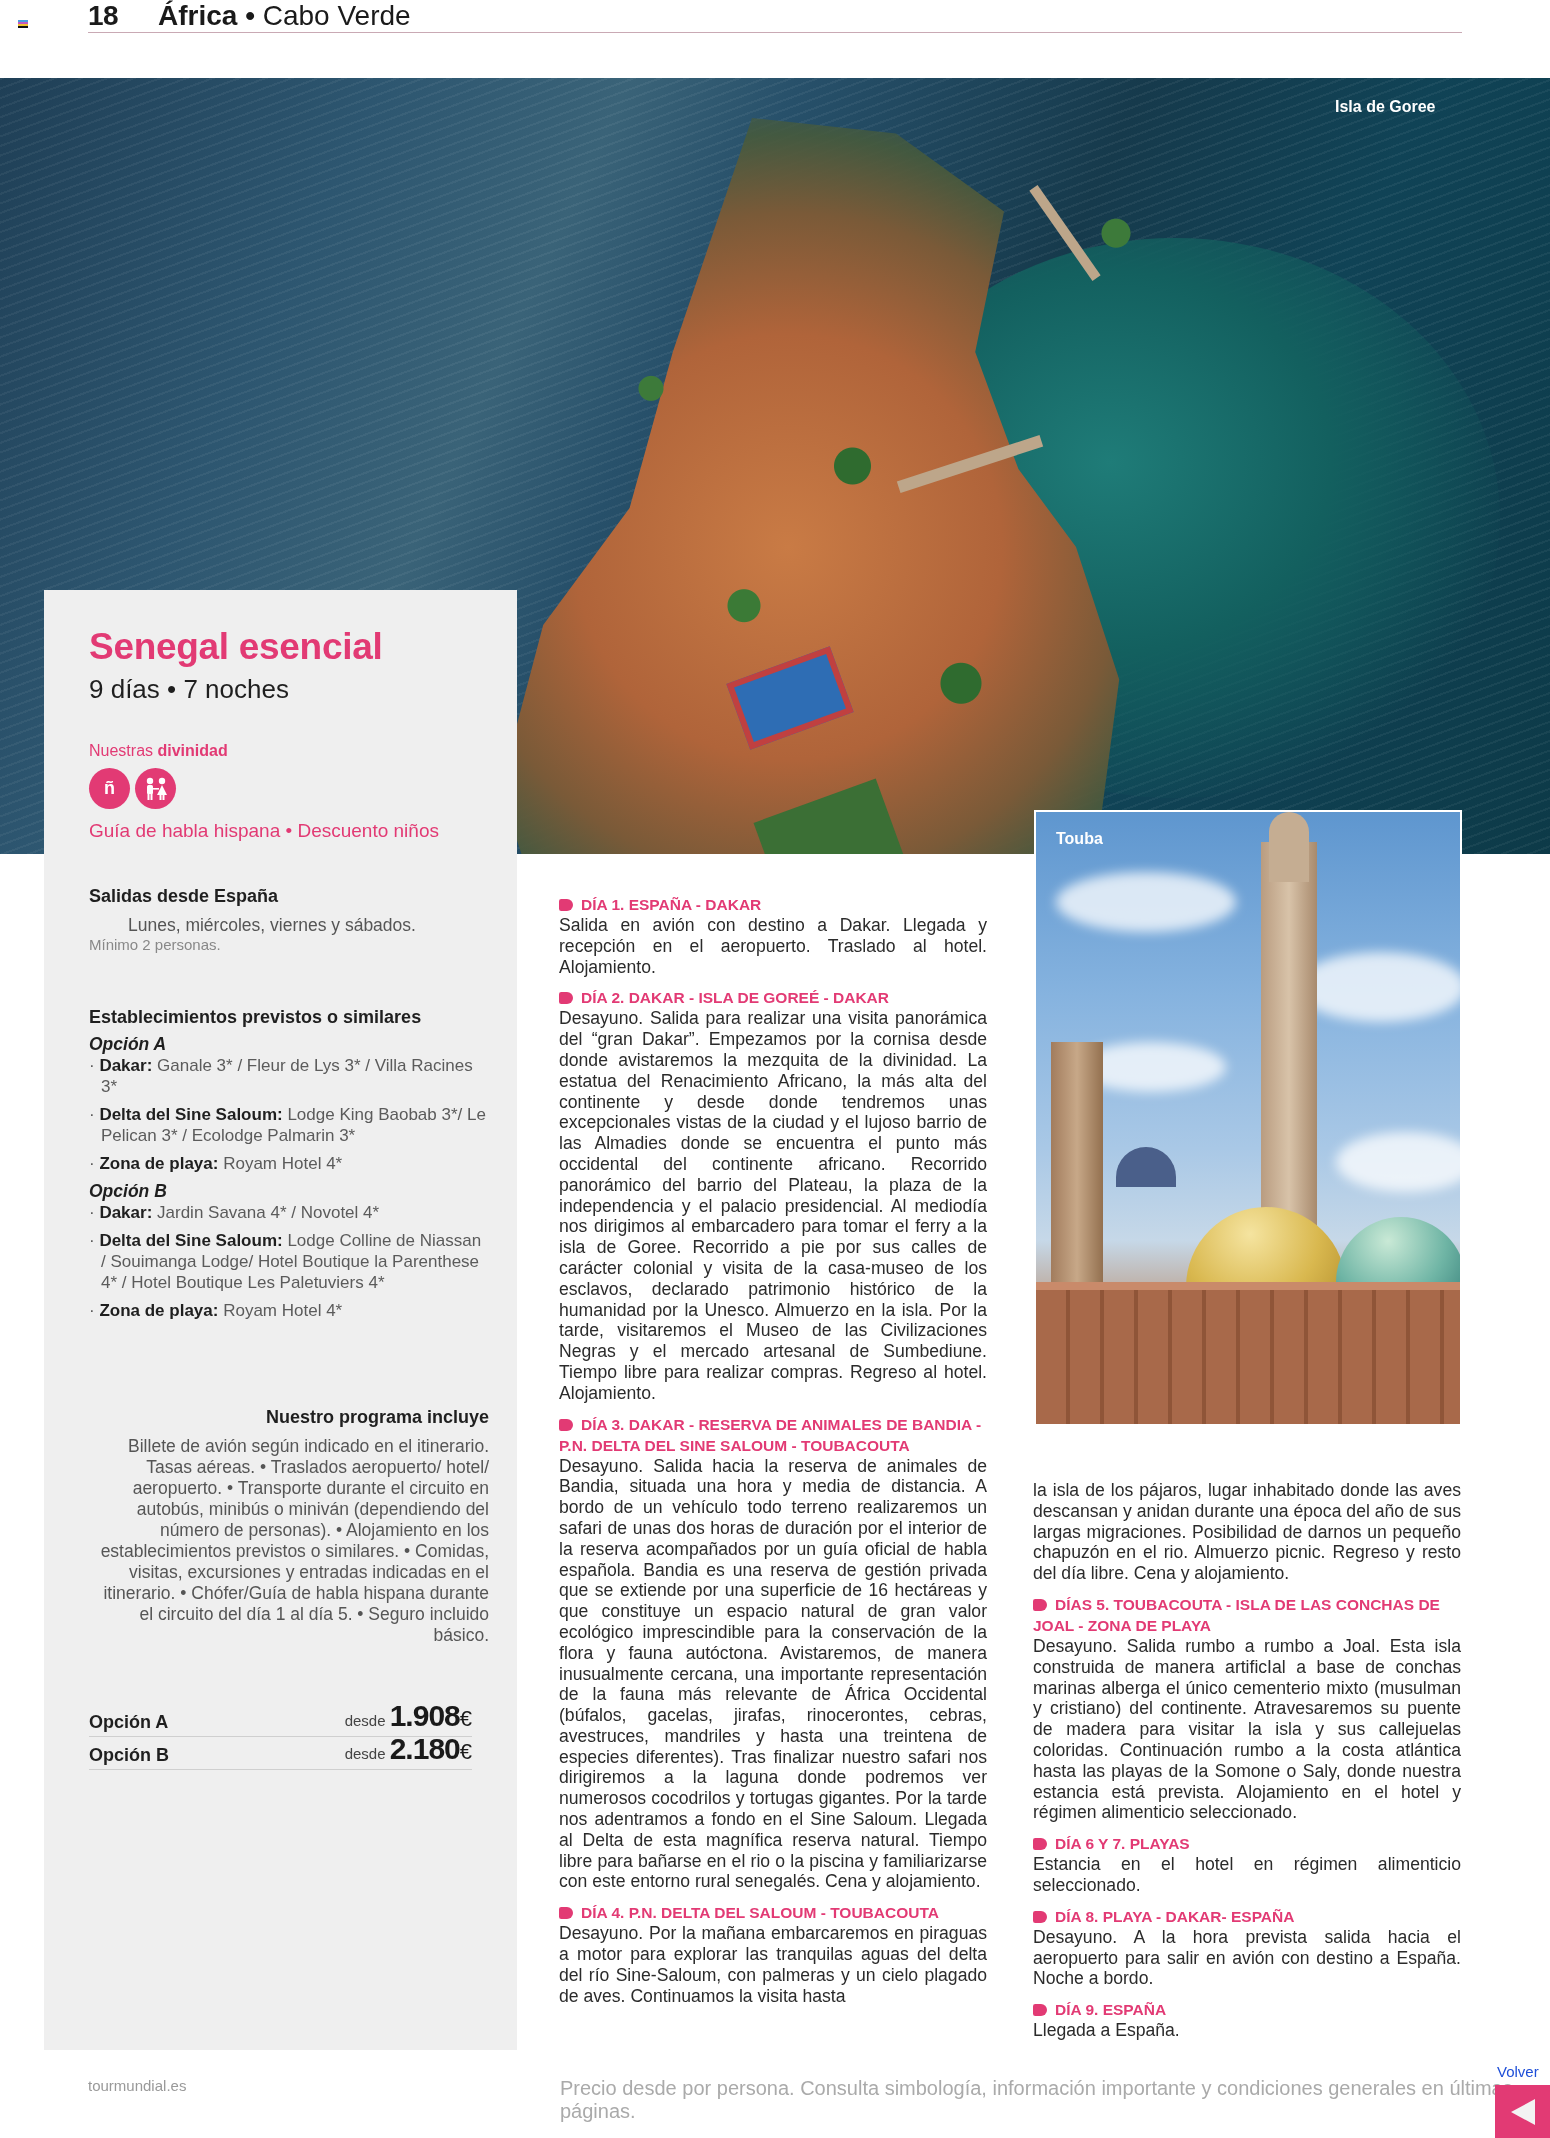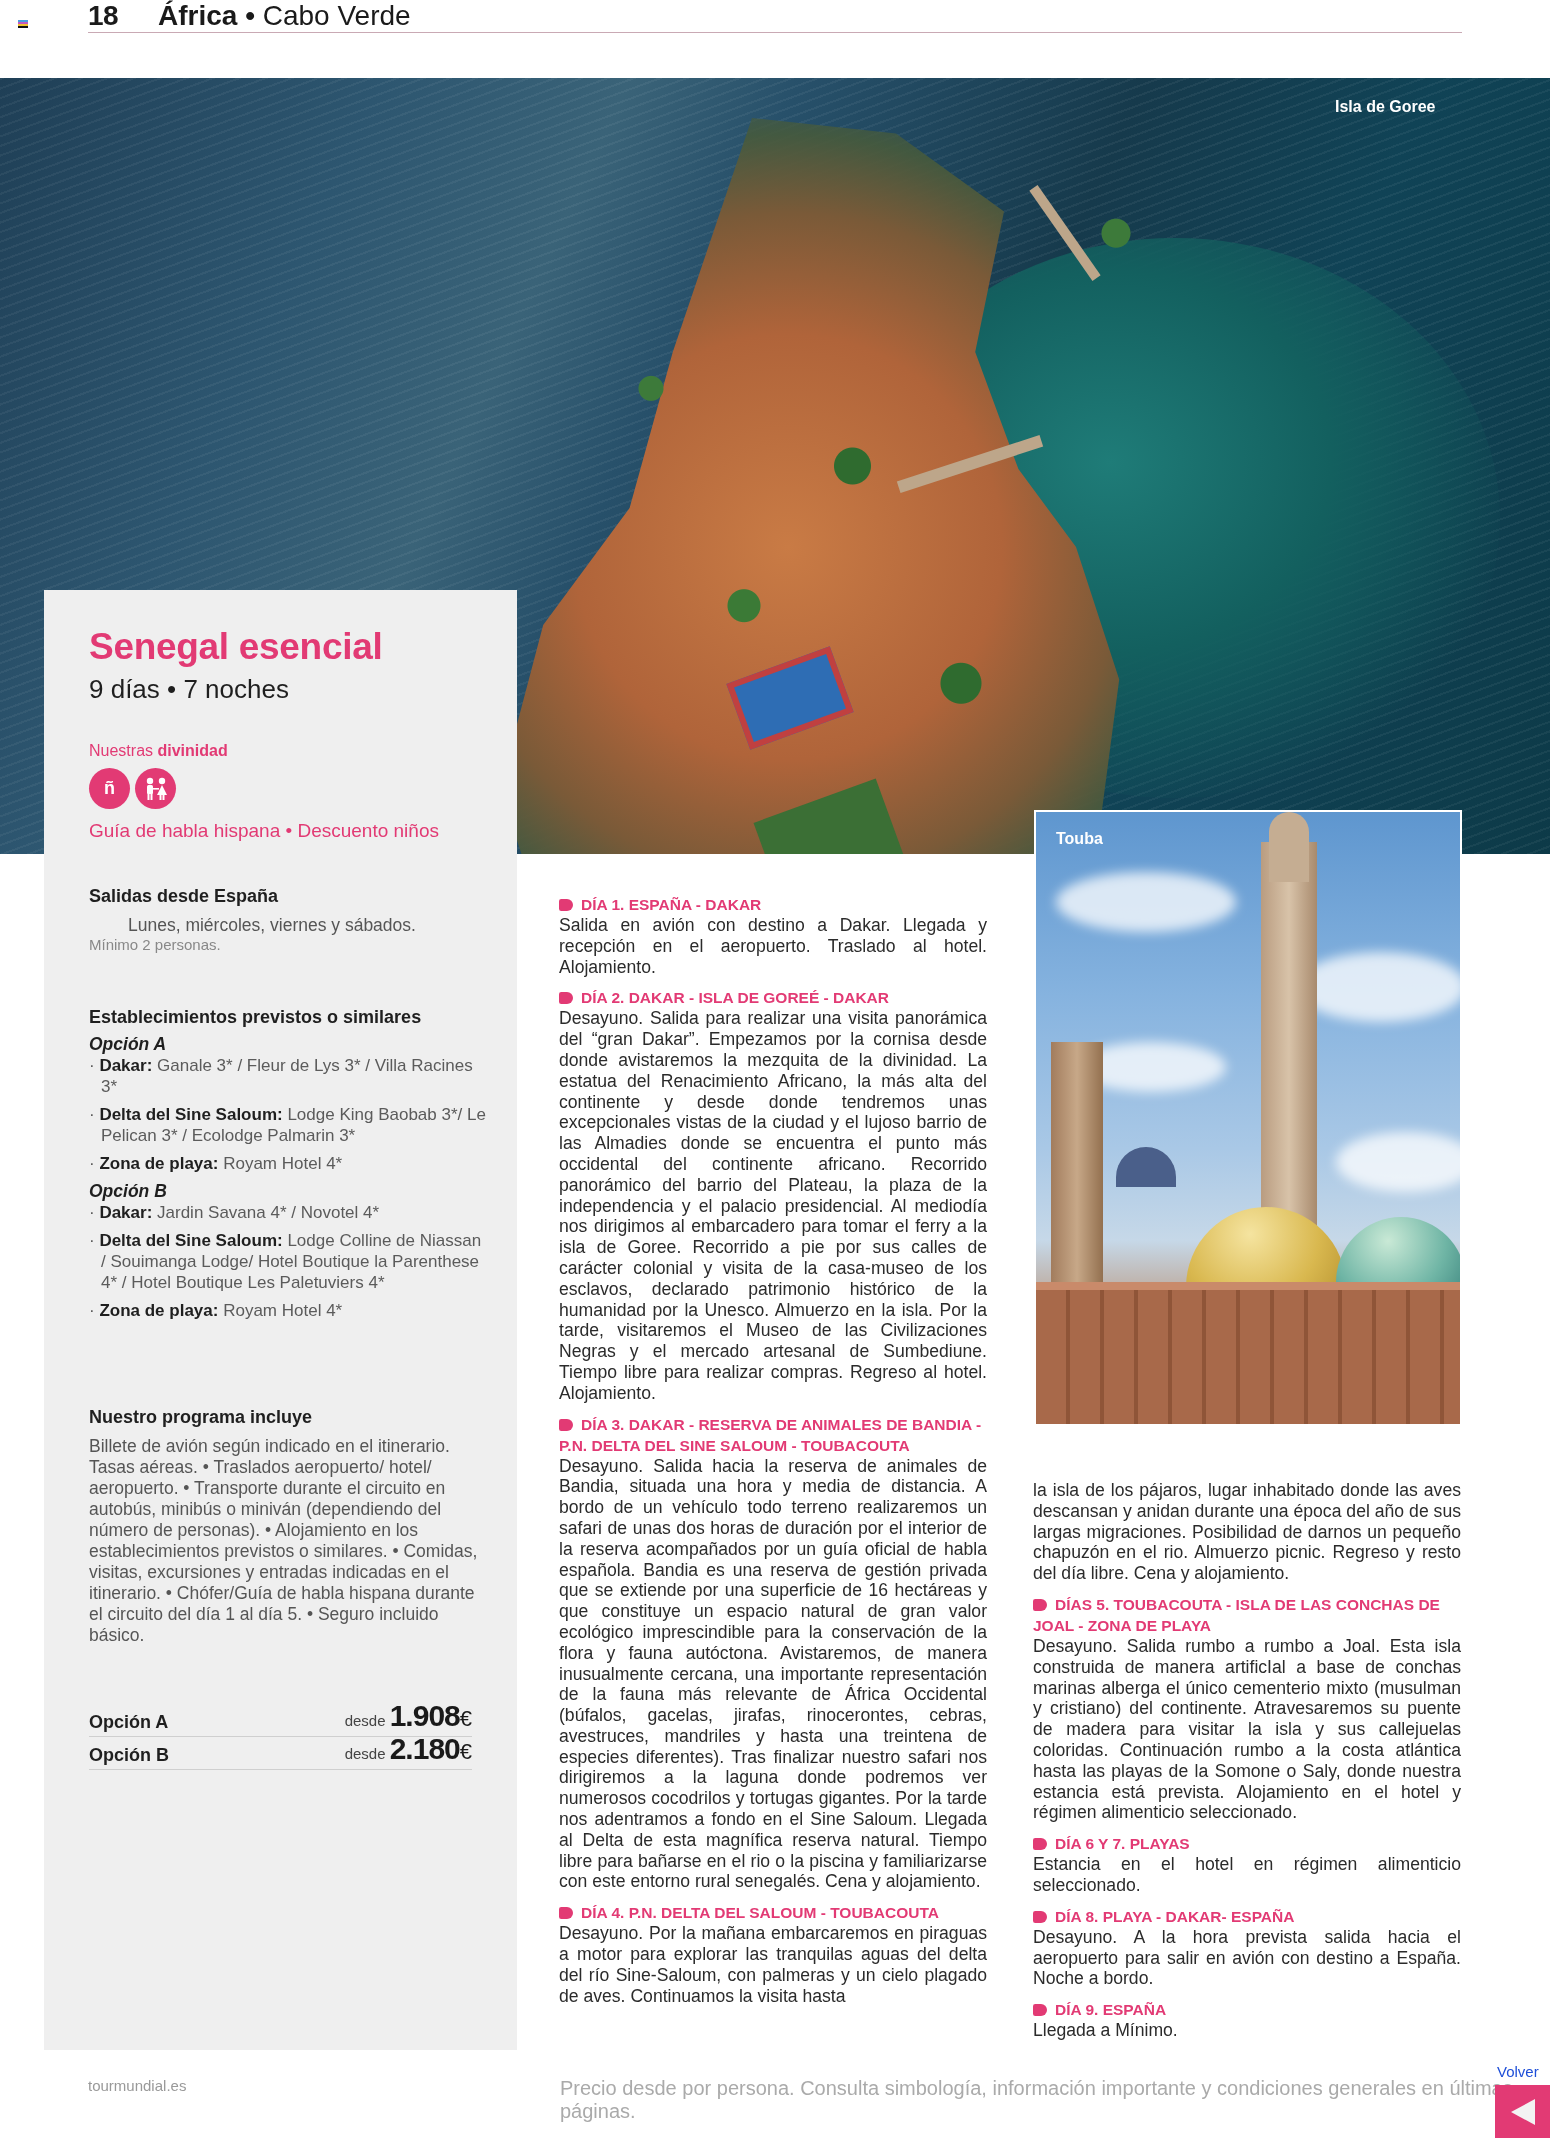--- a/index.html
+++ b/index.html
@@ -153,21 +153,21 @@
     <div class="hotel-item">· <b>Dakar:</b> <span>Ganale 3* / Fleur de Lys 3* / Villa Racines 3*</span></div>
     <div class="hotel-item">· <b>Delta del Sine Saloum:</b> <span>Lodge King Baobab 3*/ Le Pelican 3* / Ecolodge Palmarin 3*</span></div>
     <div class="hotel-item">· <b>Zona de playa:</b> <span>Royam Hotel 4*</span></div>
 
     <div class="option-title">Opción B</div>
     <div class="hotel-item">· <b>Dakar:</b> <span>Jardin Savana 4* / Novotel 4*</span></div>
     <div class="hotel-item">· <b>Delta del Sine Saloum:</b> <span>Lodge Colline de Niassan / Souimanga Lodge/ Hotel Boutique la Parenthese 4* / Hotel Boutique Les Paletuviers 4*</span></div>
     <div class="hotel-item">· <b>Zona de playa:</b> <span>Royam Hotel 4*</span></div>
   </div>
 
-  <div class="lp" style="top:817px;">
+  <div class="lp" style="top:817px;text-align:right;">
     <div class="lp-h">Nuestro programa incluye</div>
     <div class="lp-body" style="margin-top:8px;">Billete de avión según indicado en el itinerario. Tasas aéreas. • Traslados aeropuerto/ hotel/ aeropuerto. • Transporte durante el circuito en autobús, minibús o miniván (dependiendo del número de personas). • Alojamiento en los establecimientos previstos o similares. • Comidas, visitas, excursiones y entradas indicadas en el itinerario. • Chófer/Guía de habla hispana durante el circuito del día 1 al día 5. • Seguro incluido básico.</div>
   </div>
 
   <div class="price-row" style="top:1116px;">
     <span class="price-label">Opción A</span>
     <span class="price-value"><span>desde</span> <span class="amount">1.908</span><span class="cur">€</span></span>
   </div>
   <div class="price-row" style="top:1149px;">
     <span class="price-label">Opción B</span>
@@ -221,21 +221,21 @@
   <div class="day">
     <div class="day-title"><span class="bullet"></span><span>DÍA 6 Y 7. PLAYAS</span></div>
     <div class="day-text">Estancia en el hotel en régimen alimenticio seleccionado.</div>
   </div>
   <div class="day">
     <div class="day-title"><span class="bullet"></span><span>DÍA 8. PLAYA - DAKAR- ESPAÑA</span></div>
     <div class="day-text">Desayuno. A la hora prevista salida hacia el aeropuerto para salir en avión con destino a España. Noche a bordo.</div>
   </div>
   <div class="day">
     <div class="day-title"><span class="bullet"></span><span>DÍA 9. ESPAÑA</span></div>
-    <div class="day-text">Llegada a Mínimo.</div>
+    <div class="day-text">Llegada a España.</div>
   </div>
 </div>
 
 <div class="footer-site">tourmundial.es</div>
 <div class="footer-note">Precio desde por persona. Consulta simbología, información importante y condiciones generales en últimas páginas.</div>
 <div class="volver-label">Volver</div>
 <div class="volver-btn">
   <span class="arrow"></span>
 </div>
 

